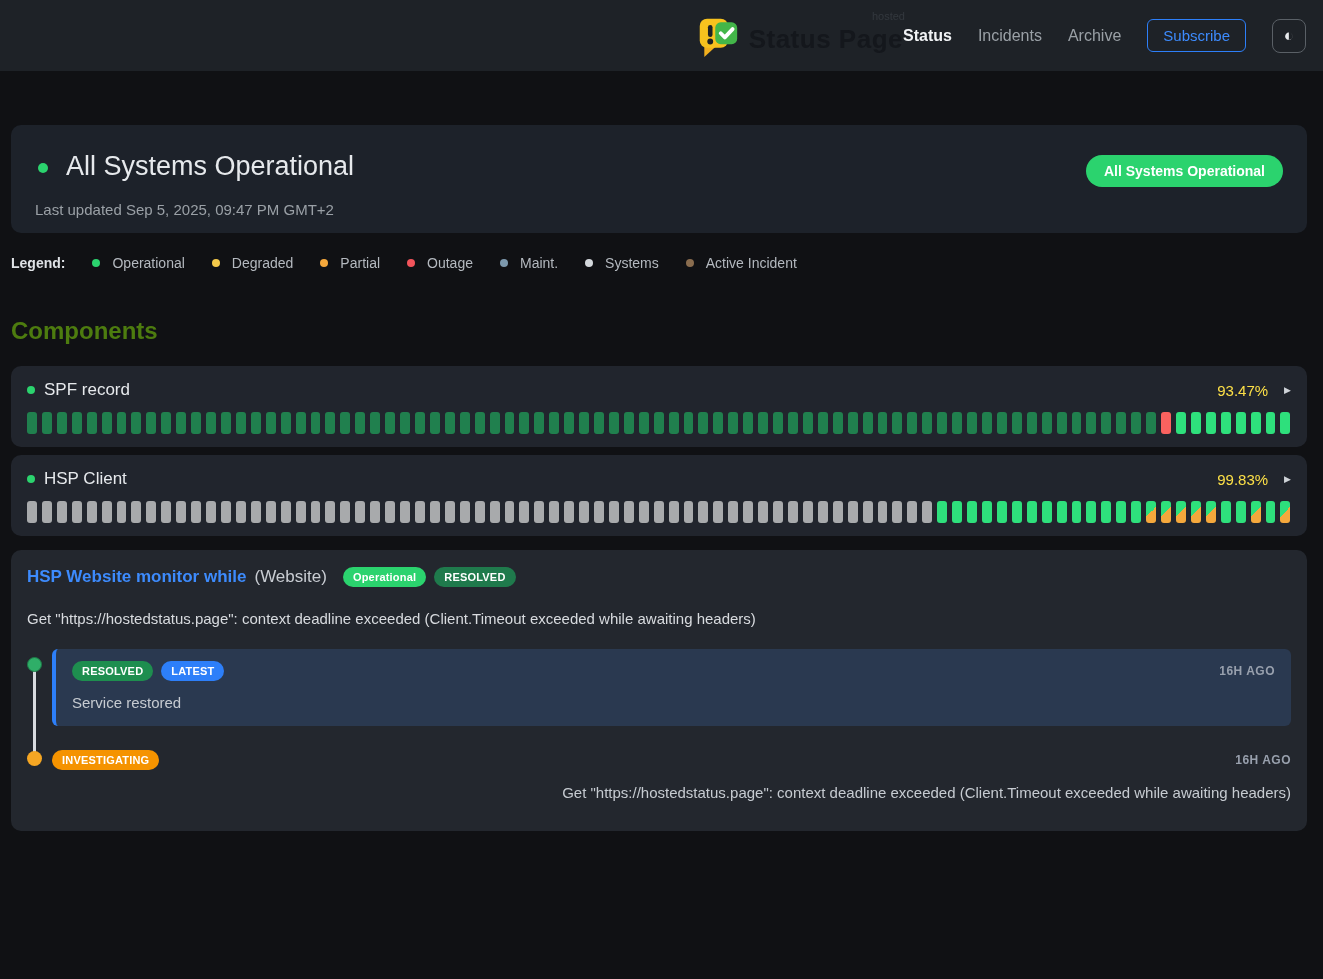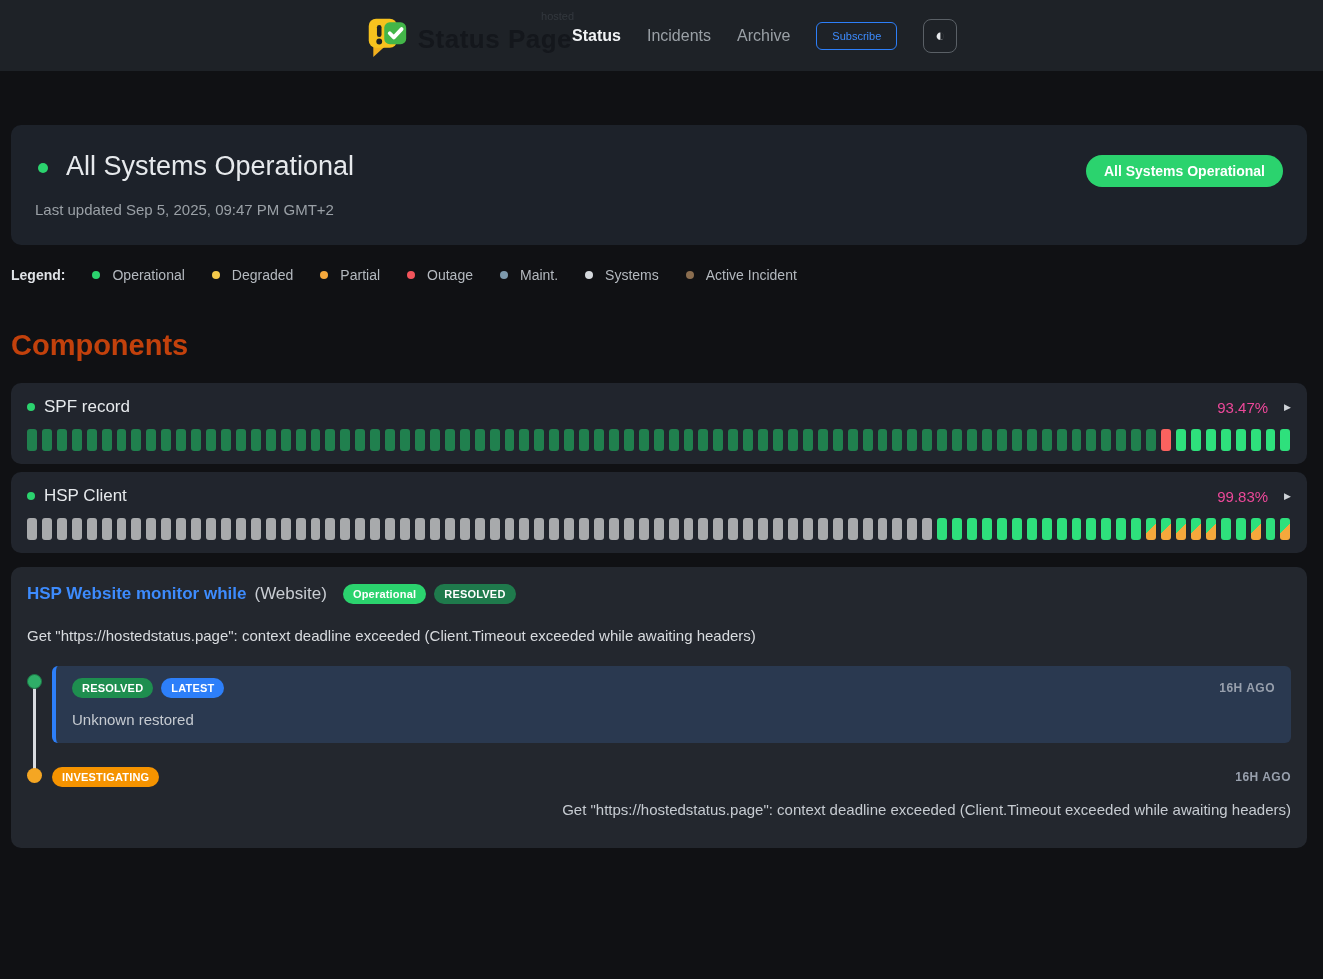--- a/index.html
+++ b/index.html
@@ -1,64 +1,64 @@
 <!DOCTYPE html>
 <html><head>
 <meta charset="utf-8">
 <style>
   * { margin:0; padding:0; box-sizing:border-box; }
   html,body { width:1323px; height:979px; background:#101114; overflow:hidden;
     font-family:"Liberation Sans","DejaVu Sans",sans-serif; color:#e6e9ec; }
 
   
   header { height:71px; background:#1e2227; display:flex; align-items:center;
-    justify-content:center; padding:0 17px; }
+    justify-content:flex-end; padding:0 17px; }
   .brand { display:flex; align-items:center; gap:10px; cursor:pointer; }
   .brand-text { position:relative; padding-top:8px; }
   .brand-name { font-size:26px; font-weight:700; color:#14171c; letter-spacing:.5px; }
   .hosted { position:absolute; top:-6px; right:-2px; font-size:11px; color:#33383e; }
   nav { display:flex; align-items:center; gap:26px; }
   .nav-link { font-size:16px; color:#9aa0a6; cursor:pointer; text-decoration:none; }
   .nav-link.active { color:#f1f3f5; font-weight:600; }
   .subscribe { background:transparent; border:1px solid #2d7ff9; color:#3d8bfd;
-    font-size:11px; padding:7px 15px; border-radius:6px; cursor:pointer;
+    font-size:15px; padding:7px 15px; border-radius:6px; cursor:pointer;
     font-family:inherit; }
   .theme-toggle { width:34px; height:34px; border:1px solid #5a6066; background:transparent;
     border-radius:8px; color:#e8eaed; font-size:17px; cursor:pointer; line-height:1;
     display:flex; align-items:center; justify-content:center; }
 
   main { padding:0 16px 0 11px; }
 
   
-  .status-card { margin-top:54px; height:120px; background:#1d222a; border-radius:10px;
+  .status-card { margin-top:54px; height:108px; background:#1d222a; border-radius:10px;
     padding:26px 24px 0 24px; display:flex; align-items:flex-start; position:relative; }
   .dot { border-radius:50%; flex:none; }
   .status-card .dot { width:10px; height:10px; margin:12px 18px 0 3px; }
   .status-title { font-size:27px; font-weight:500; color:#e6e9ec; }
   .status-sub { position:absolute; left:24px; top:76px; font-size:15px; color:#9aa0a6; }
   .status-badge { margin-left:auto; margin-top:4px; color:#fff; font-weight:700; font-size:14px;
     padding:8px 18px; border-radius:999px; }
 
   
   .legend { display:flex; align-items:center; gap:27px; margin-top:22px; padding-left:0; }
   .legend-label { font-size:14px; font-weight:700; color:#dfe2e6; }
   .legend-item { display:flex; align-items:center; gap:12px; }
   .legend-item .dot { width:8px; height:8px; }
   .legend-item span.txt { font-size:14px; color:#b4b9bf; }
 
   
-  .section-h { font-size:29px; font-weight:600; color:#c2410c; }
+  .section-h { font-size:24px; font-weight:600; color:#4d7c0f; }
   .components-h { margin-top:46px; }
   .comp-card { background:#21252d; border-radius:10px; padding:14px 16px 13px 16px;
     margin-top:21px; cursor:pointer; }
   .comp-card + .comp-card { margin-top:8px; }
   .comp-head { display:flex; align-items:center; margin-bottom:12px; }
   .comp-head .dot { width:8px; height:8px; margin-right:9px; }
   .comp-name { font-size:17px; font-weight:500; color:#e6e9ec; }
-  .comp-pct { margin-left:auto; font-size:15px; color:#ec4899; }
+  .comp-pct { margin-left:auto; font-size:15px; color:#fde047; }
   .comp-arrow { font-size:9px; color:#cfd3d8; margin-left:16px; }
   .bars { display:flex; gap:5px; }
   .bar { flex:1 1 0; min-width:0; height:22px; border-radius:3px; }
 
   
   .history-h { margin-top:48px; }
   .date-line { margin-top:20px; font-size:15px; font-weight:700; color:#c4c9cf; letter-spacing:.5px; }
   .date-line .utc { font-weight:400; color:#8b9197; font-size:13px; letter-spacing:0; }
   .incident-card { margin-top:14px; background:#23272e; border-radius:10px;
     padding:17px 16px 30px 16px; }
@@ -371,21 +371,21 @@
     <div class="timeline">
       <div class="timeline-line"></div>
       <div class="t-entry">
         <span class="t-node n-green" style="background: rgb(47, 174, 104);"></span>
         <div class="t-box">
           <div class="t-head">
             <span class="pill small resolved">RESOLVED</span>
             <span class="pill small latest">LATEST</span>
             <span class="t-time">16H AGO</span>
           </div>
-          <div class="t-msg">Unknown restored</div>
+          <div class="t-msg">Service restored</div>
         </div>
       </div>
       <div class="t-entry">
         <span class="t-node n-orange" style="background: rgb(245, 166, 35);"></span>
         <div class="t-plain">
           <div class="t-head">
             <span class="pill small investigating">INVESTIGATING</span>
             <span class="t-time">16H AGO</span>
           </div>
           <div class="t-msg">Get "https://hostedstatus.page": context deadline exceeded (Client.Timeout exceeded while awaiting headers)</div>

